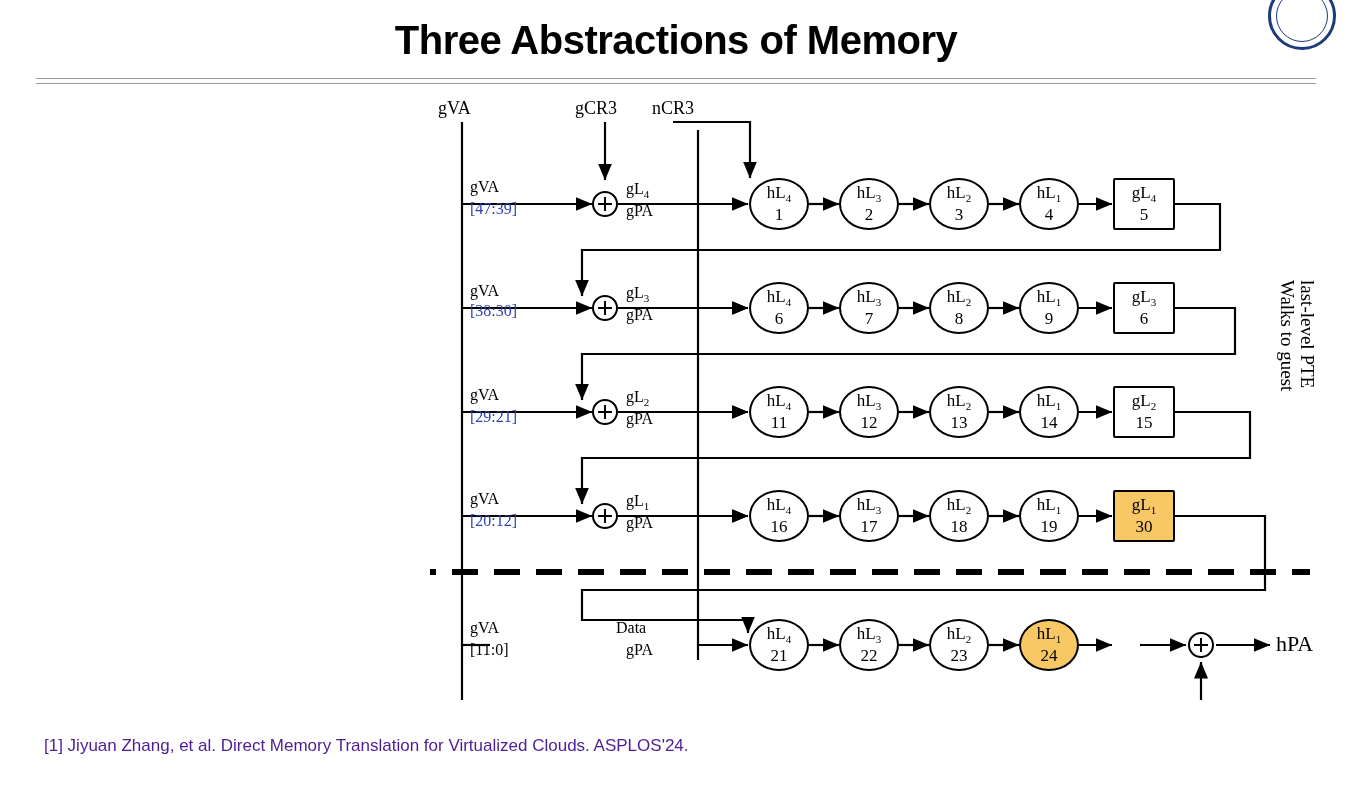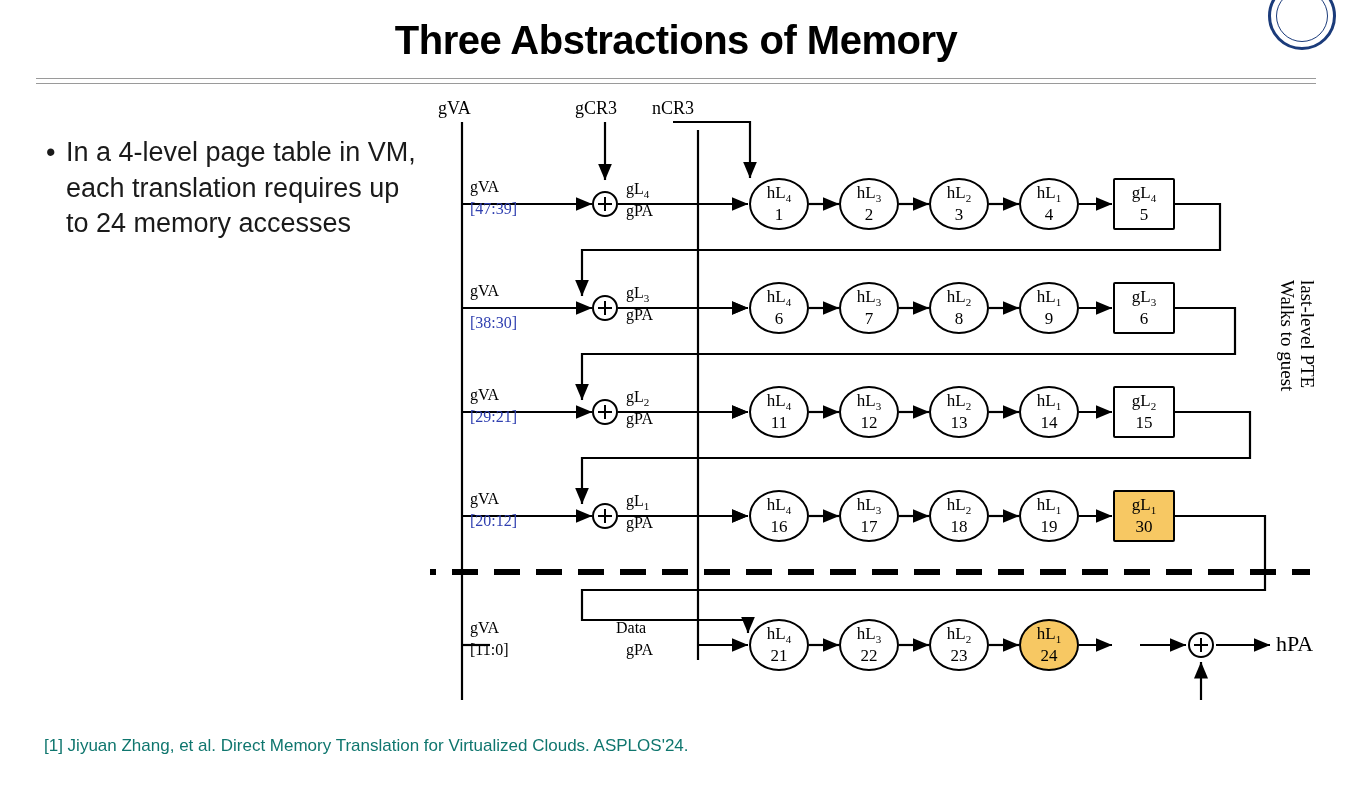--- a/index.html
+++ b/index.html
@@ -58,21 +58,21 @@
     left: 2px;
     top: 0;
   }
 
   
   #footnote {
     position: absolute;
     left: 44px;
     top: 736px;
     font-size: 17px;
-    color: #0f766e;
+    color: #4c1d95;
   }
 
   
   #logo {
     position: absolute;
     top: -18px;
     right: 16px;
     width: 62px;
     height: 62px;
     border-radius: 50%;
@@ -163,21 +163,20 @@
 <body>
 
 <div id="slide-title">Three Abstractions of Memory</div>
 <div id="title-rule"></div>
 
 <div id="logo">
   <div class="inner"></div>
 </div>
 
 <div id="bullets">
-  <div class="bullet">In a 4-level page table in VM, each translation requires up to 24 memory accesses</div>
 </div>
 
 <div id="footnote">[1] Jiyuan Zhang, et al. Direct Memory Translation for Virtualized Clouds. ASPLOS'24.</div>
 
 <div id="diagram">
 
   <svg width="880" height="600">
     <defs>
       <marker id="ah" markerWidth="9" markerHeight="9" refX="7.5" refY="3.2" orient="auto">
         <path d="M0,0 L7.6,3.2 L0,6.4 z" fill="#000"></path>
@@ -271,21 +270,21 @@
   <div class="node-circle" style="left:589px; top:78px;">
       <span class="node-lbl">hL<sub>1</sub></span>
       <span>4</span>
     </div>
   <div class="node-box" style="left:683px; top:78px;">
       <span class="node-lbl">gL<sub>4</sub></span>
       <span>5</span>
     </div>
 
   <div class="txt small" style="left:40px; top:182px;">gVA</div>
-  <div class="txt small blue" style="left:40px; top:214px;">[38:30]</div>
+  <div class="txt small blue" style="left:40px; top:202px;">[38:30]</div>
   <div class="plus" style="left:162px; top:195px;"></div>
   <div class="txt small" style="left:196px; top:184px;">gL<sub>3</sub></div>
   <div class="txt small" style="left:196px; top:206px;">gPA</div>
   <div class="node-circle" style="left:319px; top:182px;">
       <span class="node-lbl">hL<sub>4</sub></span>
       <span>6</span>
     </div>
   <div class="node-circle" style="left:409px; top:182px;">
       <span class="node-lbl">hL<sub>3</sub></span>
       <span>7</span>

